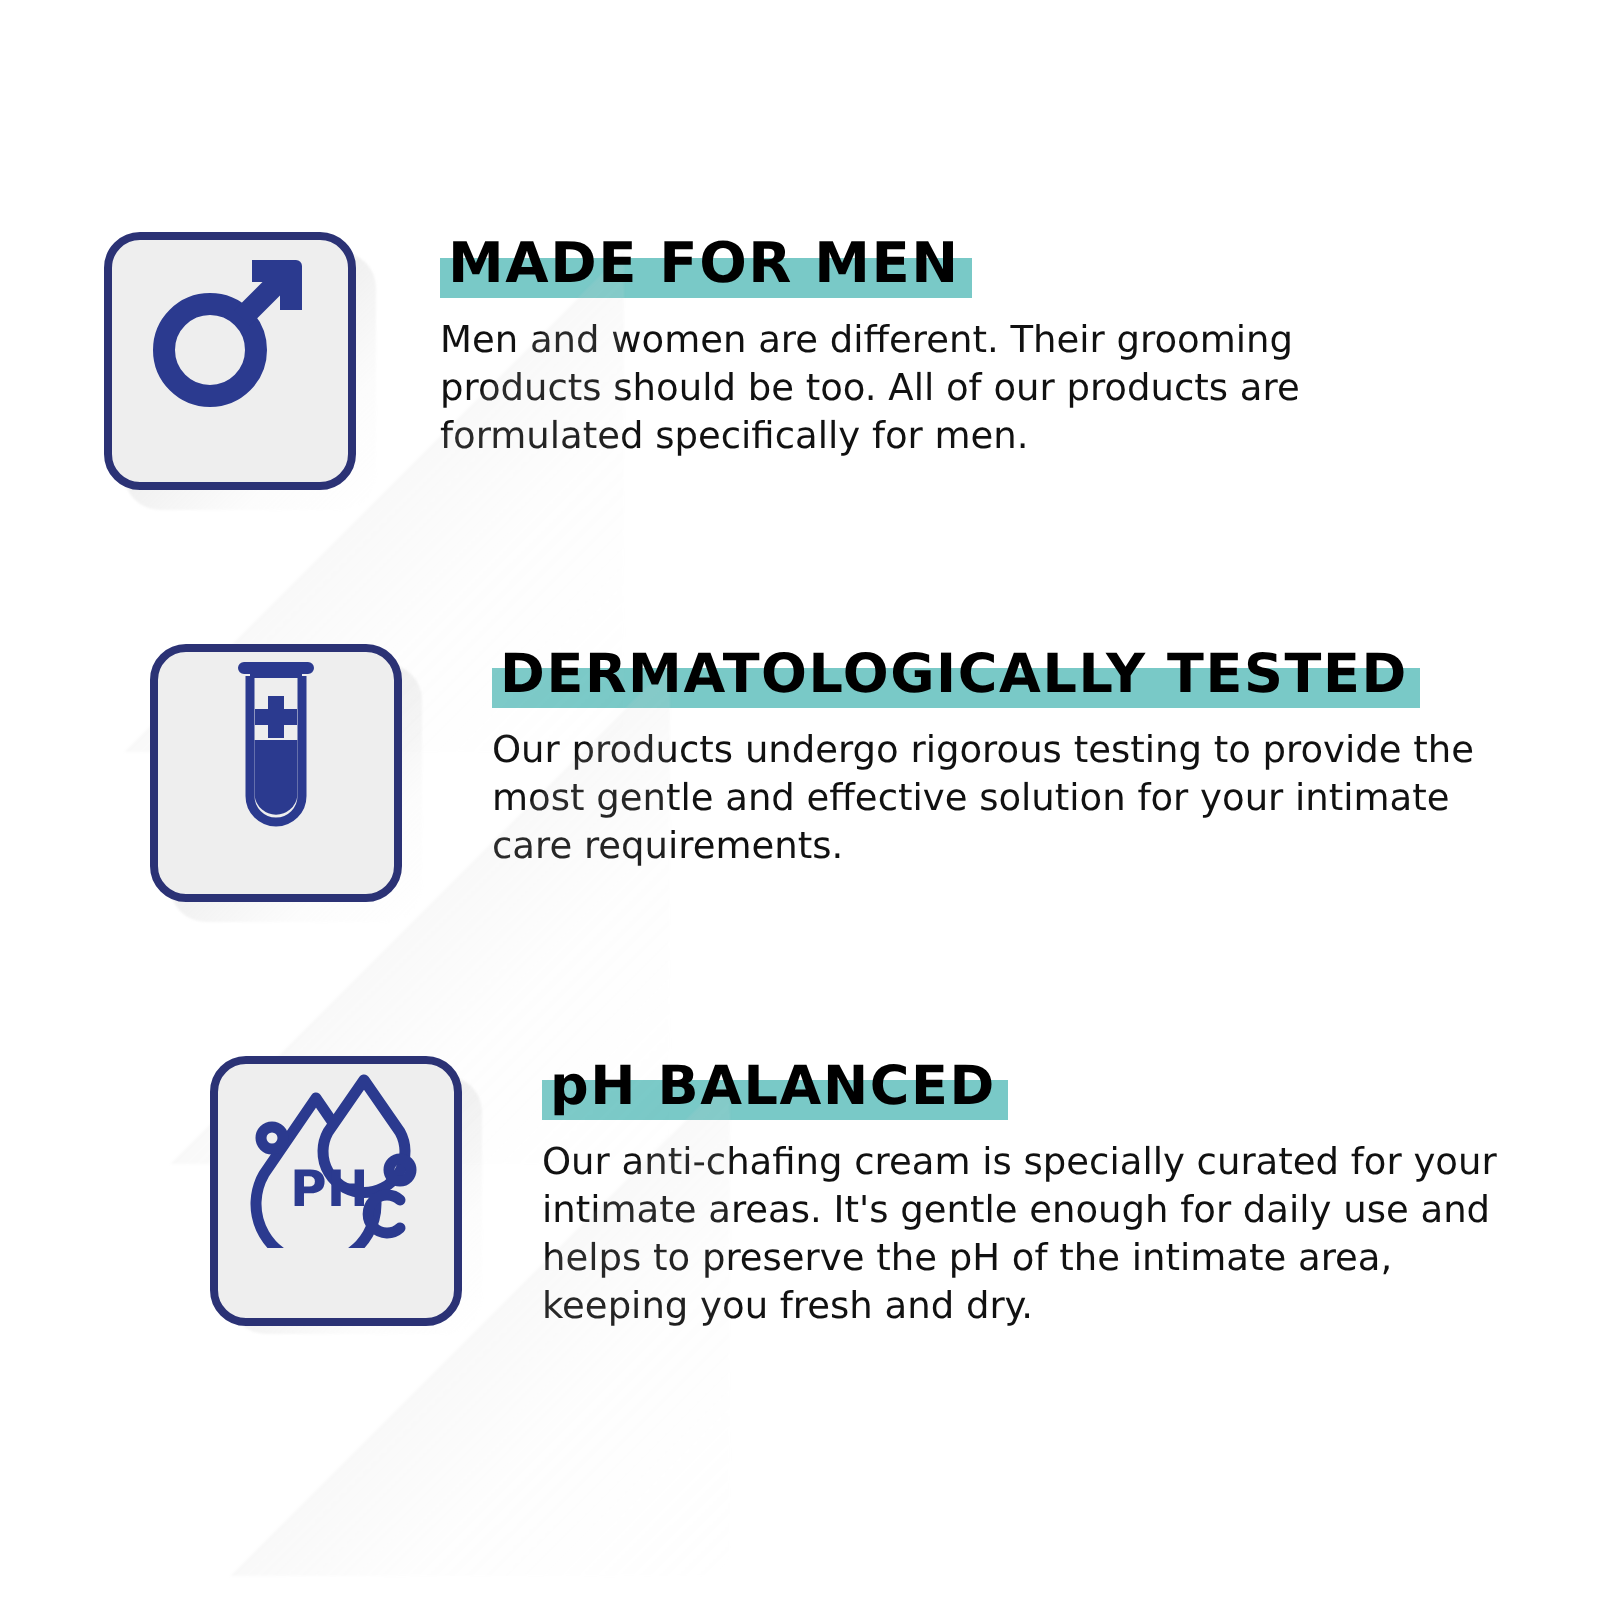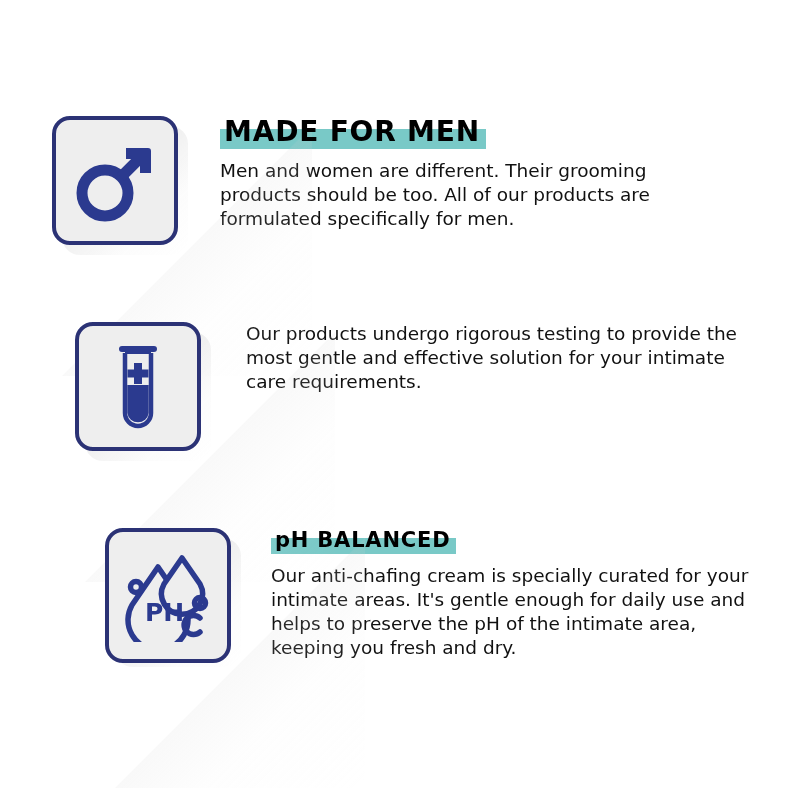--- a/index.html
+++ b/index.html
@@ -42,21 +42,21 @@
   .tile {
     position: relative;
     width: 126px;
     height: 129px;
     background: #eeeeee;
     border: 4px solid #2b3275;
     border-radius: 18px;
     box-sizing: border-box;
     z-index: 2;
     display: flex;
-    align-items: center;
+    align-items: flex-start;
     justify-content: center;
   }
   .feature-3 .tile { height: 135px; }
 
   
   .long-shadow {
     position: absolute;
     left: 10px;
     top: 10px;
     width: 126px;
@@ -111,21 +111,21 @@
     height: 62%;
     background: #79c9c7;
     z-index: 0;
   }
   .heading .hl-text {
     position: relative;
     z-index: 1;
   }
 
   .feature-2 .heading { font-size: 27px; }
-  .feature-3 .heading { font-size: 21px; }
+  .feature-3 .heading { font-size: 27px; }
 
   .body-text {
     font-family: "DejaVu Sans", sans-serif;
     color: #111111;
     font-size: 18.5px;
     line-height: 1.30;
     margin: 0;
     font-weight: 400;
   }
   .feature-2 .body-text { font-size: 18.5px; }
@@ -176,20 +176,24 @@
 
             <path d="M24.3 44 L45.7 44 L45.7 72 A10.8 10.8 0 0 1 24.3 72 Z" fill="#2b3a8f"></path>
 
             <path d="M31 22 L39 22 L39 28.5 L45.5 28.5 L45.5 36.5 L39 36.5 L39 43 L31 43 L31 36.5 L24.5 36.5 L24.5 28.5 L31 28.5 Z" fill="#2b3a8f"></path>
           </svg>
         </span>
       </div>
     </div>
 
     <div class="text-col">
+      <div class="heading">
+        <span class="hl-band"></span>
+        <span class="hl-text">DERMATOLOGICALLY TESTED</span>
+      </div>
       <p class="body-text">Our products undergo rigorous testing to provide the most gentle and effective solution for your intimate care requirements.</p>
     </div>
   </div>
 
   <div class="feature feature-3">
 
     <div class="tile-wrap">
       <div class="long-shadow"></div>
       <div class="tile">
         <span>

